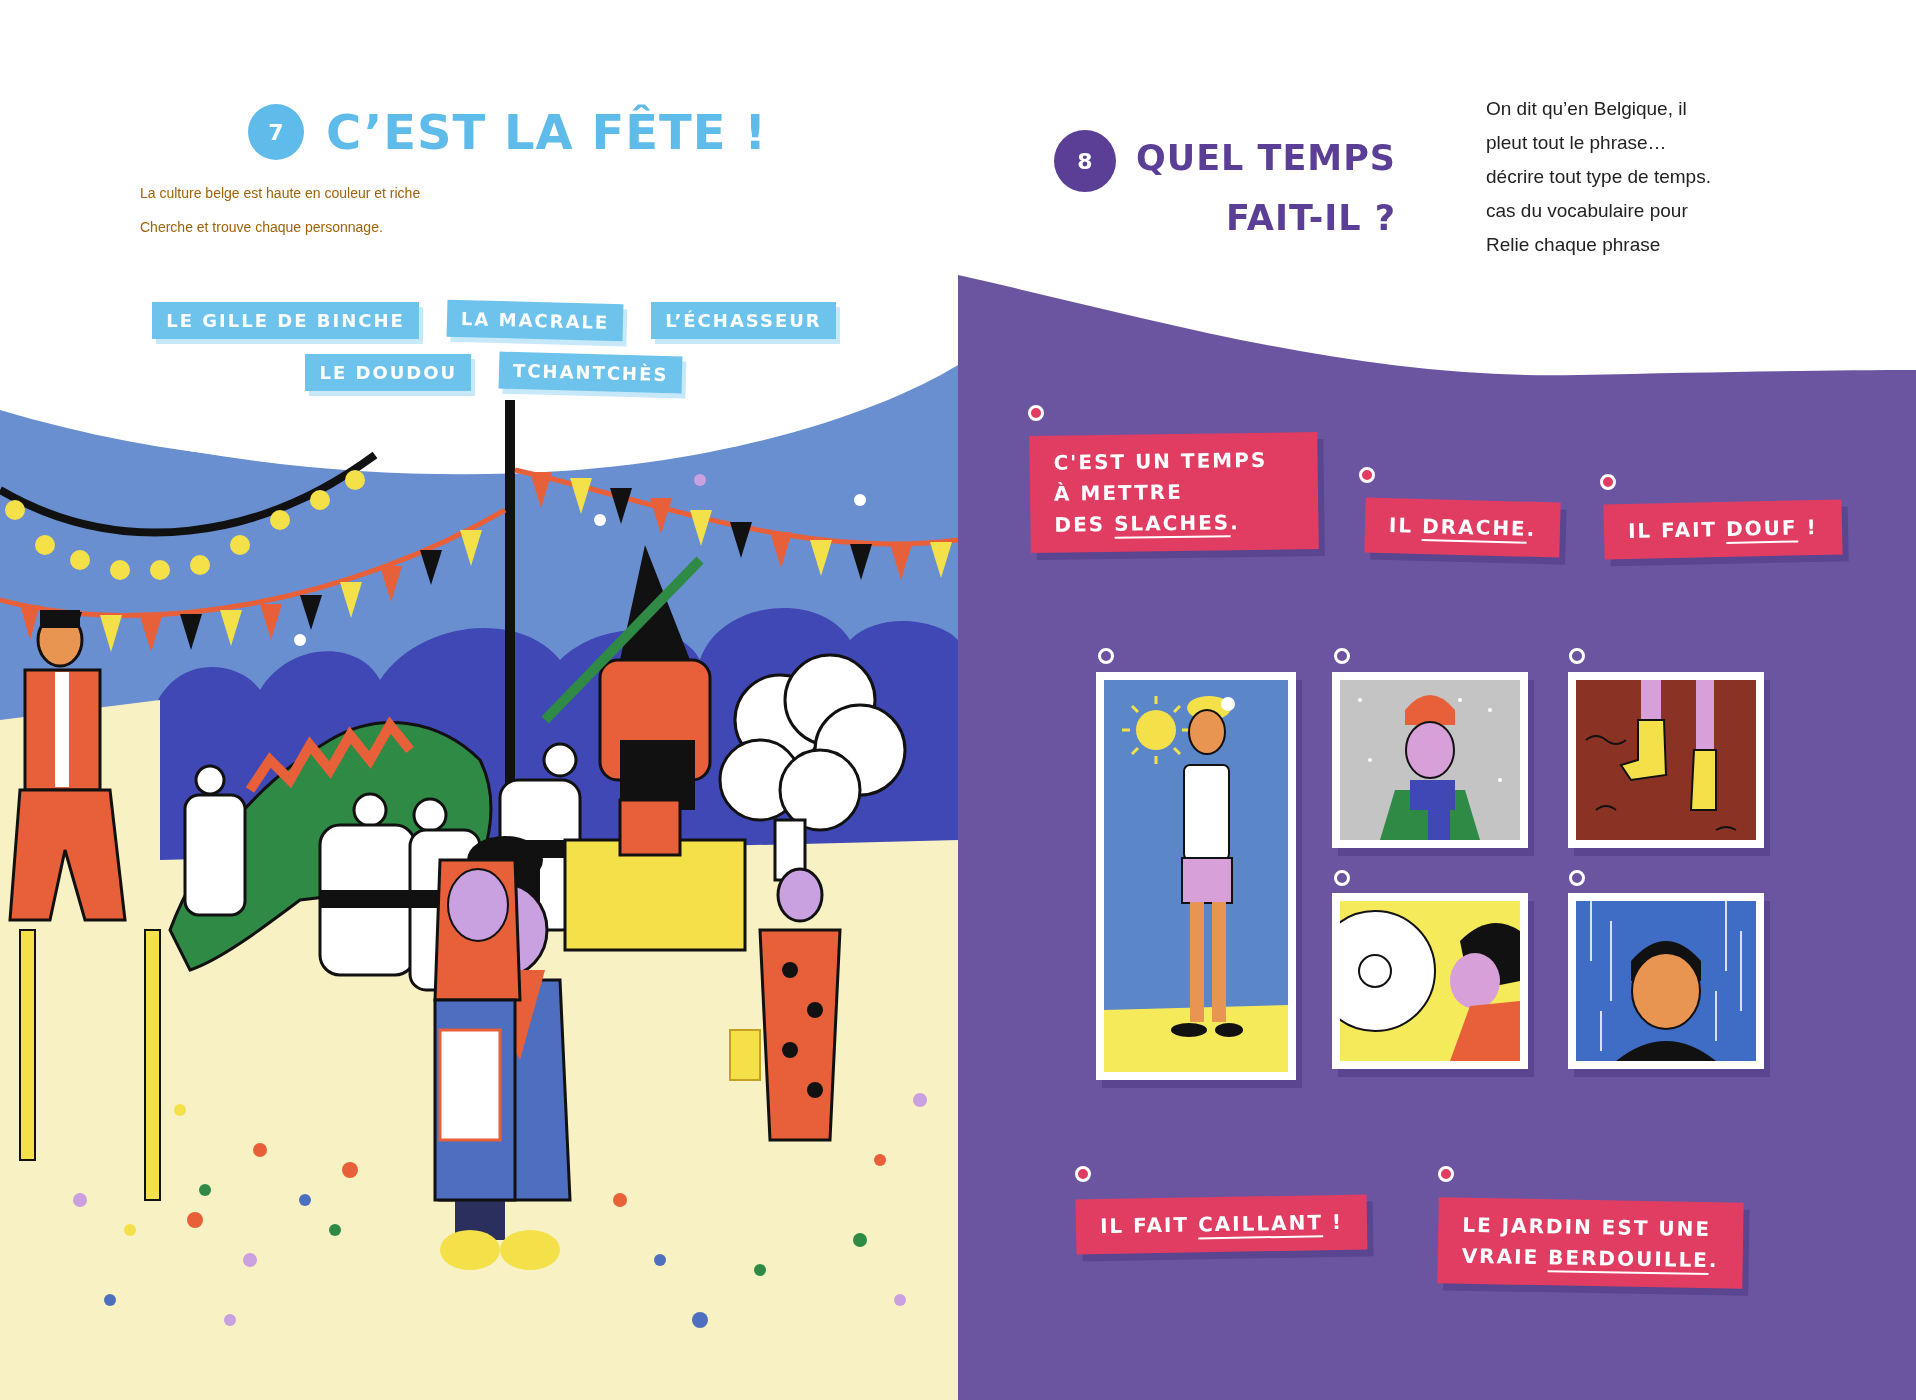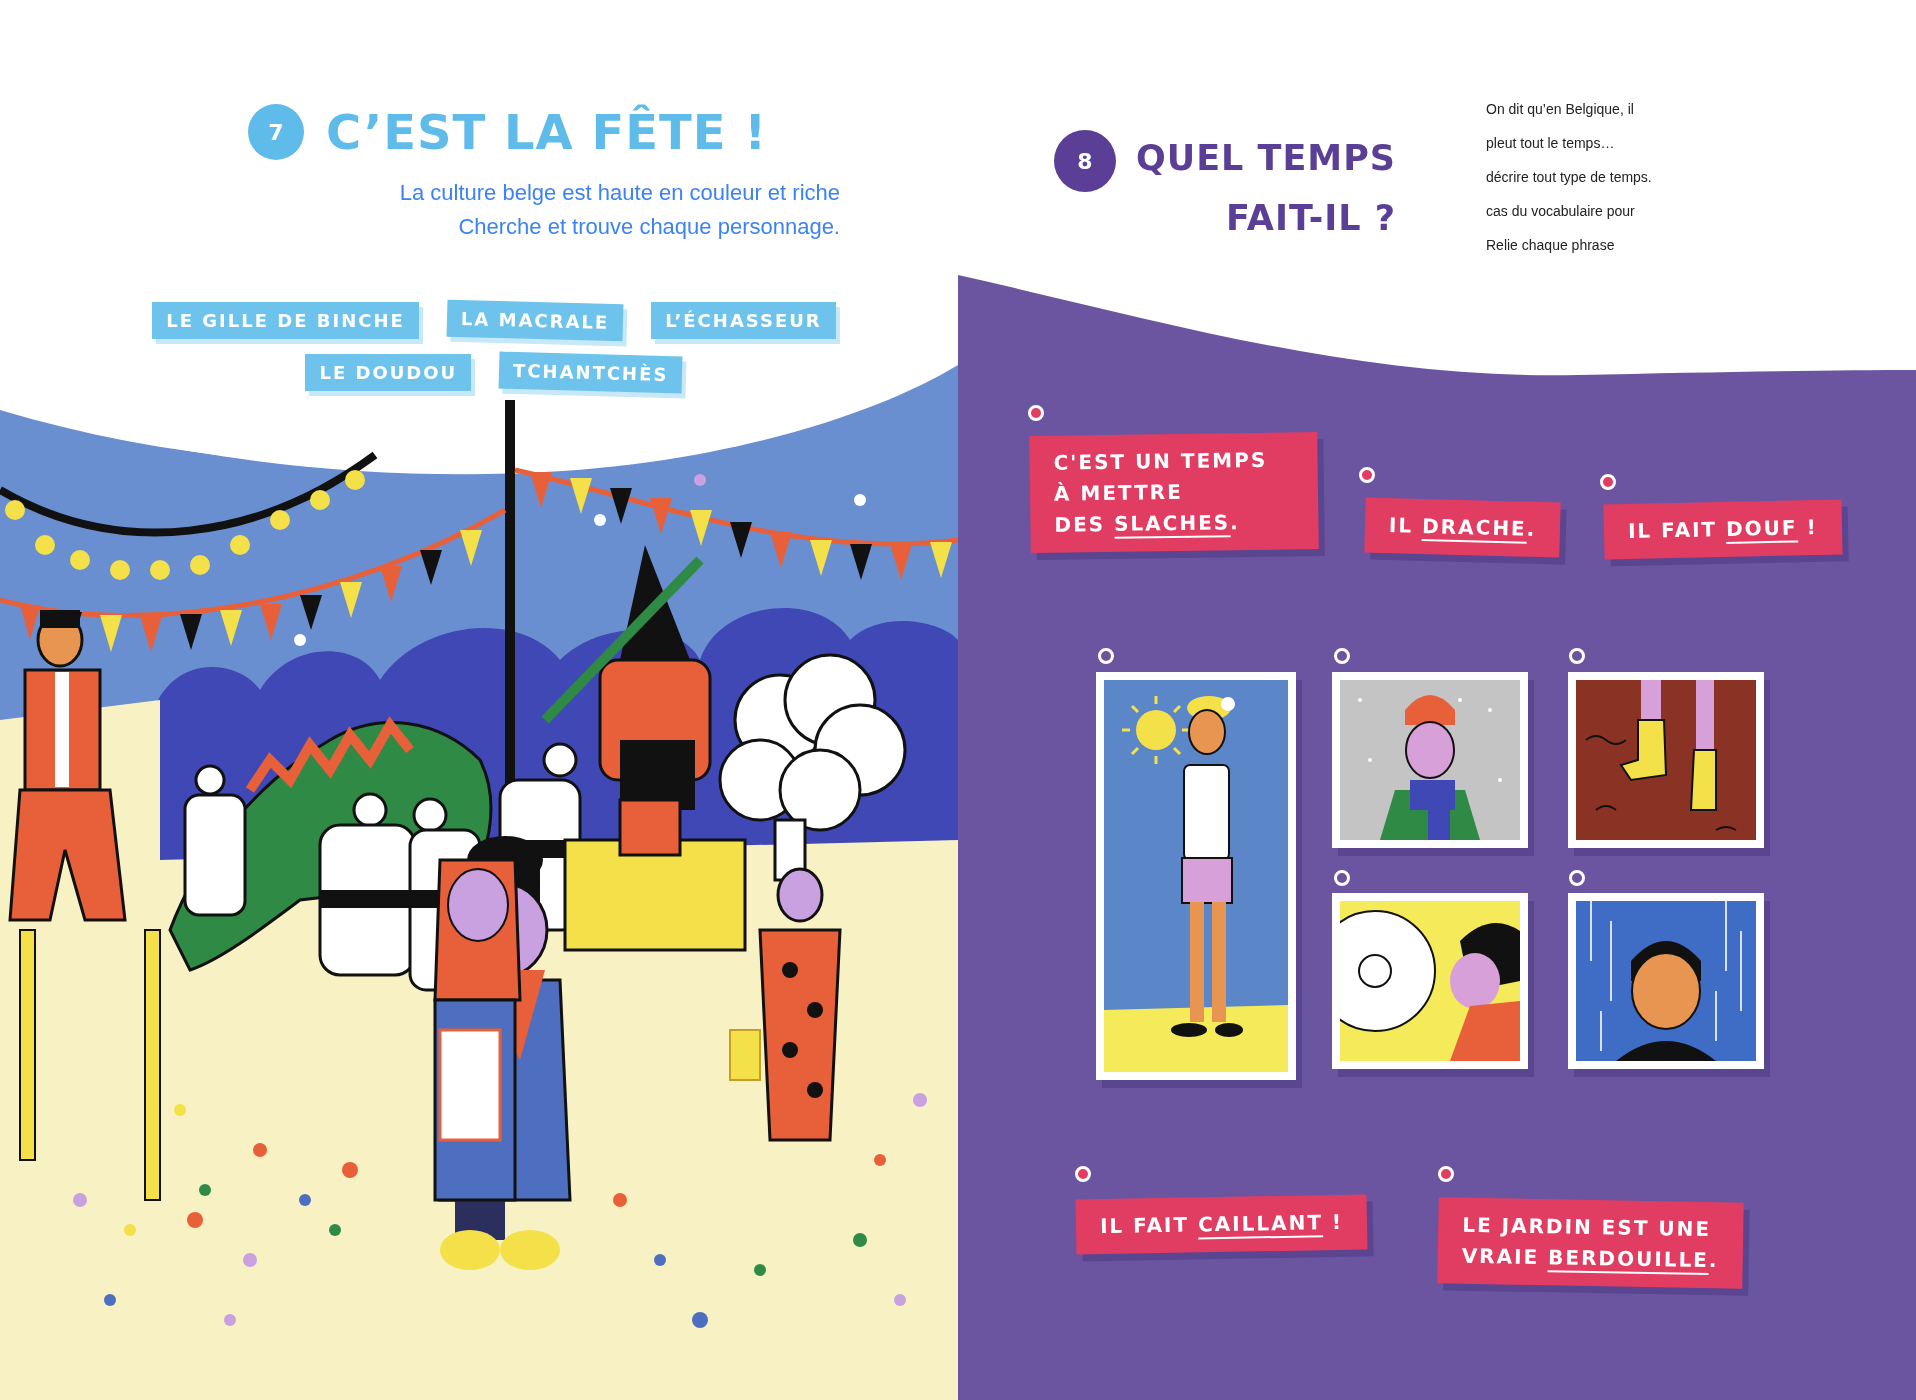--- a/index.html
+++ b/index.html
@@ -12,37 +12,37 @@
   .act-title { position:absolute; display:flex; align-items:center; gap:22px; }
   .num-badge { width:56px; height:56px; border-radius:50%; display:flex; align-items:center; justify-content:center; color:#fff; font-weight:bold; font-size:22px; font-family:"DejaVu Sans", sans-serif; position:relative; }
   .num-badge::after { content:""; position:absolute; left:5px; top:6px; width:56px; height:56px; border-radius:50%; z-index:-1; opacity:.55; }
   .num-badge span { position:relative; z-index:1; }
   .left-title { left:248px; top:104px; }
   .left-title .num-badge { background:#5fbbe9; }
   .left-title .num-badge::after { background:#a9dcf5; }
   .title-text { font-family:"DejaVu Sans", sans-serif; font-weight:bold; letter-spacing:1px; }
   .left-title .title-text { color:#5fbbe9; font-size:48px; }
 
-  .intro-left { position:absolute; left:140px; top:176px; width:700px; text-align:right; font-family:"Liberation Sans", sans-serif; font-size:22px; line-height:34px; color:#3b82f6; }
+  .intro-left { position:absolute; left:140px; top:176px; width:700px; text-align:left; font-family:"Liberation Sans", sans-serif; font-size:14px; line-height:34px; color:#a16207; }
 
   .tags { position:absolute; left:0; width:988px; display:flex; justify-content:center; gap:28px; }
   .tags.row1 { top:302px; }
   .tags.row2 { top:354px; }
   .tag { background:#6ec3ec; color:#fff; font-family:"DejaVu Sans", sans-serif; font-weight:bold; font-size:18px; letter-spacing:2px; padding:8px 14px; box-shadow:4px 5px 0 #c6e8f8; }
   .tag:nth-child(2) { transform:rotate(1.5deg); }
 
   
   .illus-left { position:absolute; left:0; top:0; width:958px; height:1400px; }
 
   
   .right-title { position:absolute; left:96px; top:128px; display:flex; align-items:flex-start; gap:20px; }
   .right-title .num-badge { background:#5b3f97; width:62px; height:62px; margin-top:2px; }
   .right-title .num-badge::after { background:#a998d2; width:62px; height:62px; }
   .right-title .title-text { color:#5b3f97; font-size:35px; line-height:60px; text-align:right; }
-  .intro-right { position:absolute; left:528px; top:92px; width:340px; font-family:"Liberation Sans", sans-serif; font-size:14px; line-height:34px; color:#222; }
+  .intro-right { position:absolute; left:528px; top:92px; width:340px; font-family:"Liberation Sans", sans-serif; font-size:19px; line-height:34px; color:#222; }
 
   .purple-bg { position:absolute; left:0; top:0; width:958px; height:1400px; }
 
   .phrase { position:absolute; background:#e13d62; color:#fff; font-family:"DejaVu Sans", sans-serif; font-weight:bold; font-size:20px; letter-spacing:2px; line-height:31px; padding:12px 24px; box-shadow:6px 7px 0 #5a4590; }
   .phrase u { text-decoration:none; border-bottom:2px solid #fff; padding-bottom:1px; }
   .dot { position:absolute; width:10px; height:10px; border-radius:50%; background:#e13d62; border:3px solid #fff; box-sizing:content-box; }
   .dot.pic { background:#6b53a0; }
 
   .pic-card { position:absolute; background:#fff; padding:8px; box-shadow:6px 8px 0 #5a4590; }
   .pic-card svg { display:block; }
@@ -237,21 +237,21 @@
         <span>8</span>
       </div>
     <div class="title-text">
       <div>QUEL TEMPS</div>
       <div>FAIT-IL ?</div>
     </div>
   </div>
 
   <div class="intro-right">
     <div>On dit qu’en Belgique, il</div>
-    <div>pleut tout le temps…</div>
+    <div>pleut tout le phrase…</div>
     <div>décrire tout type de temps.</div>
     <div>cas du vocabulaire pour</div>
     <div>Relie chaque phrase</div>
   </div>
 
   <div class="dot" style="left:70px; top:405px;"></div>
   <div class="phrase" style="left:72px; top:434px; width:240px; transform:rotate(-0.8deg);">
     <div>C'EST UN TEMPS</div>
     <div>À METTRE</div>
     <div><span>DES </span><u>SLACHES</u><span>.</span></div>

